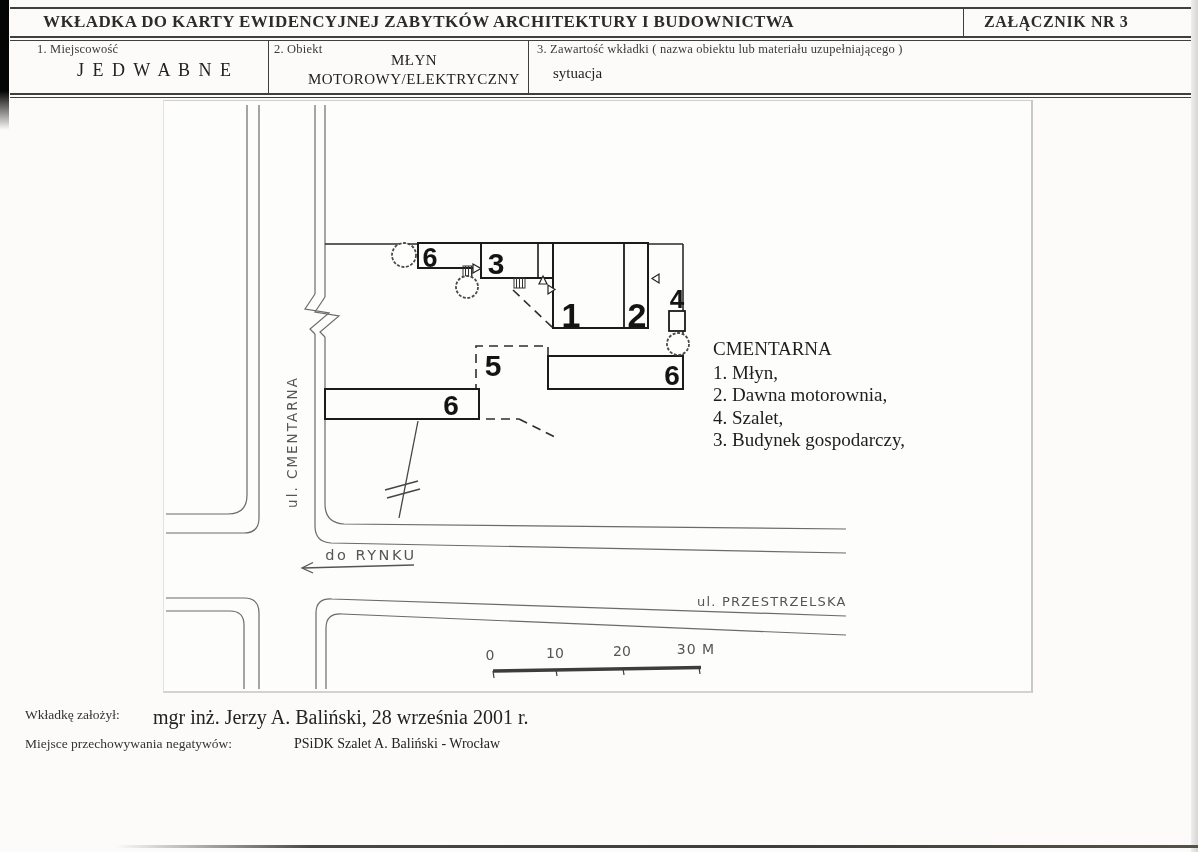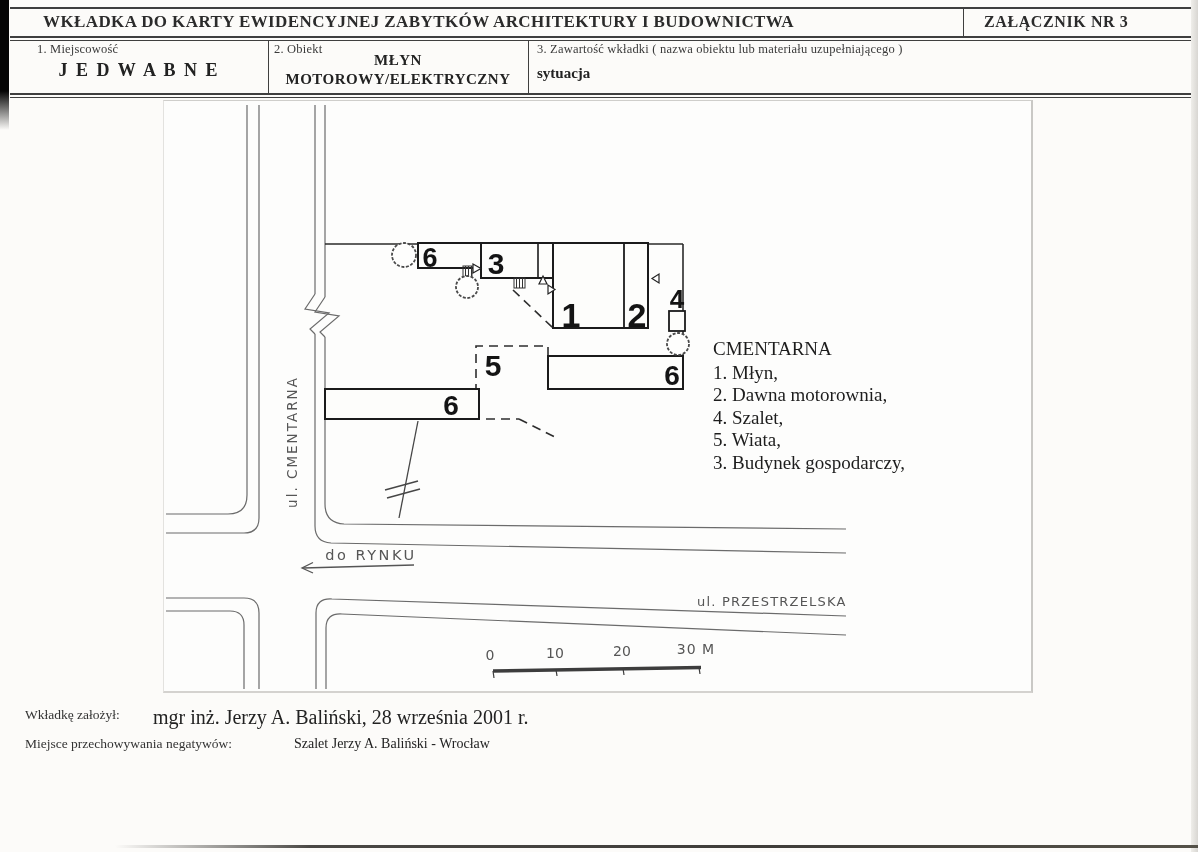--- a/index.html
+++ b/index.html
@@ -2,21 +2,21 @@
 <html><head>
 <meta charset="utf-8">
 <style>
   html,body{margin:0;padding:0;background:#e9e8e5;}
   #page{position:relative;width:1198px;height:852px;background:#fcfbf9;overflow:hidden;
         font-family:"Liberation Serif",serif;color:#2b2b2b;}
   .abs{position:absolute;}
   .hline{position:absolute;background:#3f3f3f;}
   .vline{position:absolute;background:#3f3f3f;}
   .lbl-small{font-size:12.5px;color:#3a3a3a;letter-spacing:.2px;}
-  .val-bold{font-weight:bold;color:#222;}
+  .val-bold{font-weight:normal;color:#222;margin-left:16px;}
   #scan-left{position:absolute;left:0;top:0;width:9px;height:130px;
              background:linear-gradient(#050505 70%,rgba(5,5,5,0));}
   #scan-right{position:absolute;left:1191px;top:0;width:7px;height:852px;
               background:linear-gradient(to right,#efeeea,#d8d6d2);}
   #scan-bottom{position:absolute;left:115px;top:845px;width:1083px;height:3px;
                background:linear-gradient(to right,rgba(80,78,74,0),#4a4845 18%,#3f3d3a 60%,#555249);}
   #photo{position:absolute;left:163px;top:100px;width:867px;height:590px;background:#fdfdfc;
          border-top:1px solid #cfcecb;border-left:1px solid #e3e2df;
          border-right:2px solid #c9c8c5;border-bottom:2px solid #d4d2cf;}
   #legend{position:absolute;left:549px;top:237px;font-family:"Liberation Serif",serif;
@@ -161,26 +161,25 @@
         <text class="hand" x="458" y="554.5" text-anchor="middle" font-size="14">20</text>
         <text class="hand" x="532" y="552.5" text-anchor="middle" font-size="14" letter-spacing="1">30 M</text>
       </g>
     </svg>
 
     <div id="legend">
       <div class="t">CMENTARNA</div>
       <div>1. Młyn,</div>
       <div>2. Dawna motorownia,</div>
       <div>4. Szalet,</div>
-      <div>5. Wiata,</div>
       <div>3. Budynek gospodarczy,</div>
     </div>
   </div>
 
   <div class="abs foot-lbl" style="left:25px;top:707px;">Wkładkę założył:</div>
   <div class="abs foot-val" style="left:153px;top:706px;">mgr inż. Jerzy A. Baliński,  28 września 2001 r.</div>
   <div class="abs foot-lbl" style="left:25px;top:736px;">Miejsce przechowywania negatywów:</div>
-  <div class="abs foot-val" style="left:294px;top:736px;font-size:14px;">Szalet  Jerzy A. Baliński - Wrocław</div>
+  <div class="abs foot-val" style="left:294px;top:736px;font-size:14px;">PSiDK  Szalet A. Baliński - Wrocław</div>
 
   <div id="scan-left"></div>
   <div id="scan-right"></div>
   <div id="scan-bottom"></div>
 </div>
 
 </body></html>

